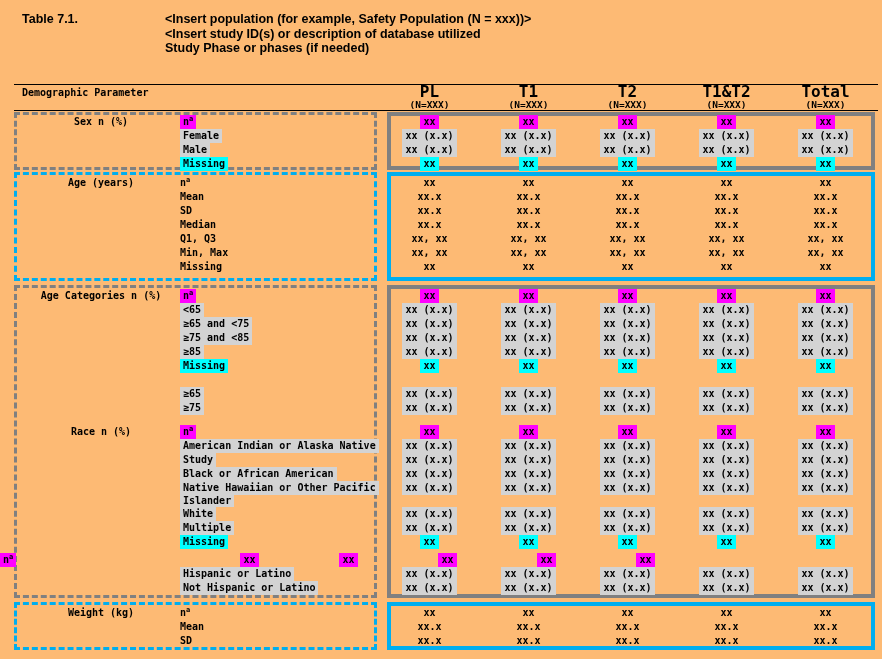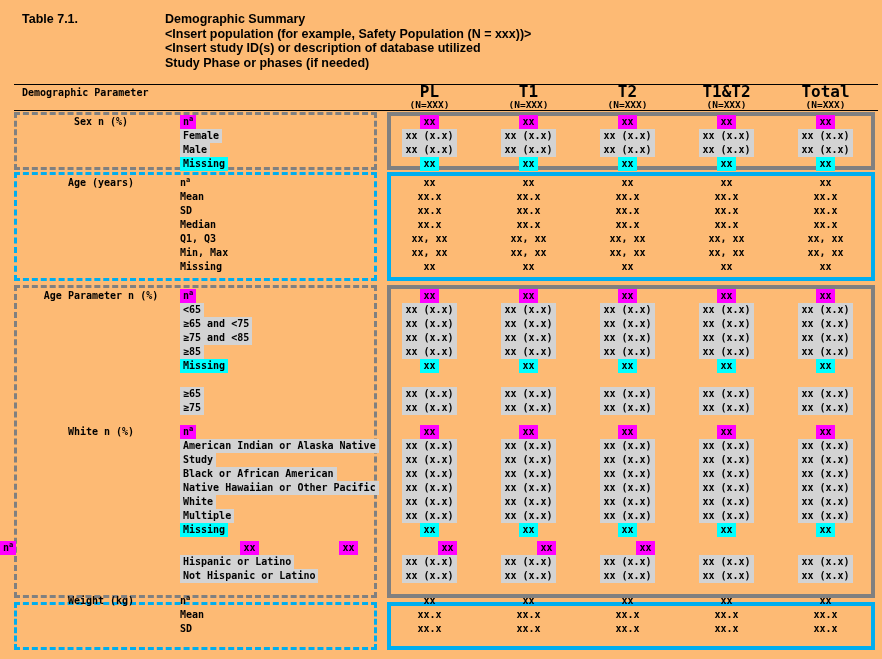--- a/index.html
+++ b/index.html
@@ -63,21 +63,20 @@
   sup { font-size:7px; line-height:0; vertical-align:super; }
   .spacer { width:100%; }
 </style>
 </head>
 <body>
 
 <div class="page">
 
   <div class="title-number">Table 7.1.</div>
   <div class="title-lines">
-    <div>Demographic Summary</div>
     <div>&lt;Insert population (for example, Safety Population (N = xxx))&gt;</div>
     <div>&lt;Insert study ID(s) or description of database utilized</div>
     <div>Study Phase or phases (if needed)</div>
   </div>
 
   <div class="rule rule-top"></div>
   <div class="rule rule-mid"></div>
 
   <div class="param-header mono">Demographic Parameter</div>
   <div class="col-headers mono">
@@ -231,21 +230,21 @@
         <div class="c-data">
           <div class="cell"><span>xx</span></div>
           <div class="cell"><span>xx</span></div>
           <div class="cell"><span>xx</span></div>
           <div class="cell"><span>xx</span></div>
           <div class="cell"><span>xx</span></div>
         </div>
       </div>
       <div class="spacer" style="height: 15px;"></div>
       <div class="row">
-        <div class="c-label">Age Parameter n (%)</div>
+        <div class="c-label">Age Categories n (%)</div>
         <div class="c-sub"><span class="hl hl-magenta">n<sup>a</sup></span></div>
         <div class="c-data">
           <div class="cell"><span class="hl hl-magenta">xx</span></div>
           <div class="cell"><span class="hl hl-magenta">xx</span></div>
           <div class="cell"><span class="hl hl-magenta">xx</span></div>
           <div class="cell"><span class="hl hl-magenta">xx</span></div>
           <div class="cell"><span class="hl hl-magenta">xx</span></div>
         </div>
       </div>
       <div class="row">
@@ -331,21 +330,21 @@
         <div class="c-data">
           <div class="cell"><span class="hl hl-gray">xx (x.x)</span></div>
           <div class="cell"><span class="hl hl-gray">xx (x.x)</span></div>
           <div class="cell"><span class="hl hl-gray">xx (x.x)</span></div>
           <div class="cell"><span class="hl hl-gray">xx (x.x)</span></div>
           <div class="cell"><span class="hl hl-gray">xx (x.x)</span></div>
         </div>
       </div>
       <div class="spacer" style="height: 10px;"></div>
       <div class="row">
-        <div class="c-label">White n (%)</div>
+        <div class="c-label">Race n (%)</div>
         <div class="c-sub"><span class="hl hl-magenta">n<sup>a</sup></span></div>
         <div class="c-data">
           <div class="cell"><span class="hl hl-magenta">xx</span></div>
           <div class="cell"><span class="hl hl-magenta">xx</span></div>
           <div class="cell"><span class="hl hl-magenta">xx</span></div>
           <div class="cell"><span class="hl hl-magenta">xx</span></div>
           <div class="cell"><span class="hl hl-magenta">xx</span></div>
         </div>
       </div>
       <div class="row">
@@ -383,20 +382,31 @@
       </div>
       <div class="row">
         <div class="c-label"></div>
         <div class="c-sub"><span class="hl hl-gray">Native Hawaiian or Other Pacific</span></div>
         <div class="c-data">
           <div class="cell"><span class="hl hl-gray">xx (x.x)</span></div>
           <div class="cell"><span class="hl hl-gray">xx (x.x)</span></div>
           <div class="cell"><span class="hl hl-gray">xx (x.x)</span></div>
           <div class="cell"><span class="hl hl-gray">xx (x.x)</span></div>
           <div class="cell"><span class="hl hl-gray">xx (x.x)</span></div>
+        </div>
+      </div>
+      <div class="row row-cont">
+        <div class="c-label"></div>
+        <div class="c-sub"><span class="hl hl-gray">Islander</span></div>
+        <div class="c-data">
+          <div class="cell"></div>
+          <div class="cell"></div>
+          <div class="cell"></div>
+          <div class="cell"></div>
+          <div class="cell"></div>
         </div>
       </div>
       <div class="row">
         <div class="c-label"></div>
         <div class="c-sub"><span class="hl hl-gray">White</span></div>
         <div class="c-data">
           <div class="cell"><span class="hl hl-gray">xx (x.x)</span></div>
           <div class="cell"><span class="hl hl-gray">xx (x.x)</span></div>
           <div class="cell"><span class="hl hl-gray">xx (x.x)</span></div>
           <div class="cell"><span class="hl hl-gray">xx (x.x)</span></div>

